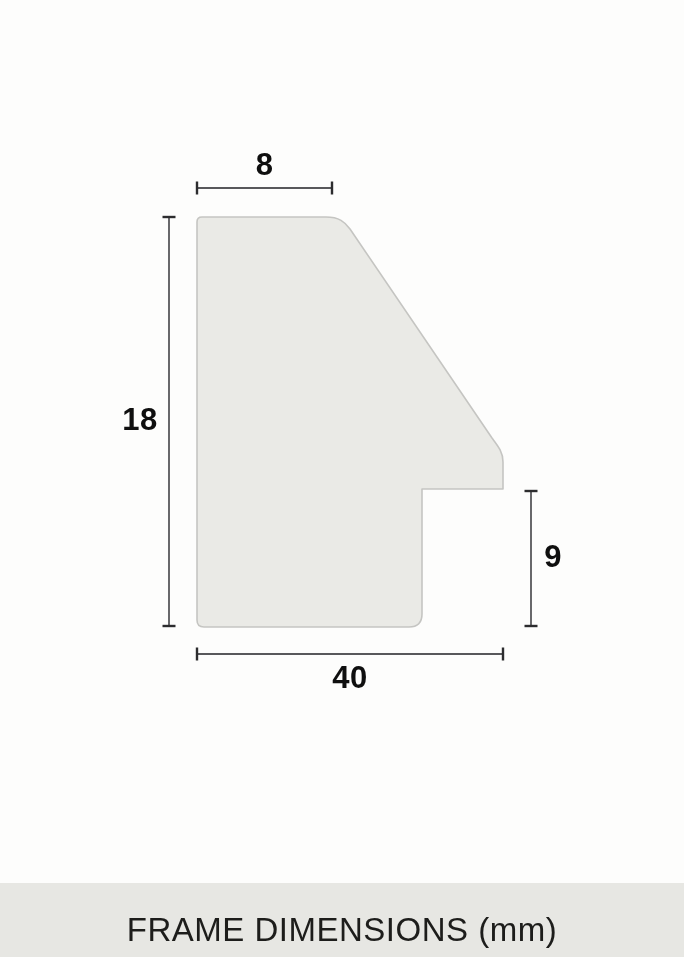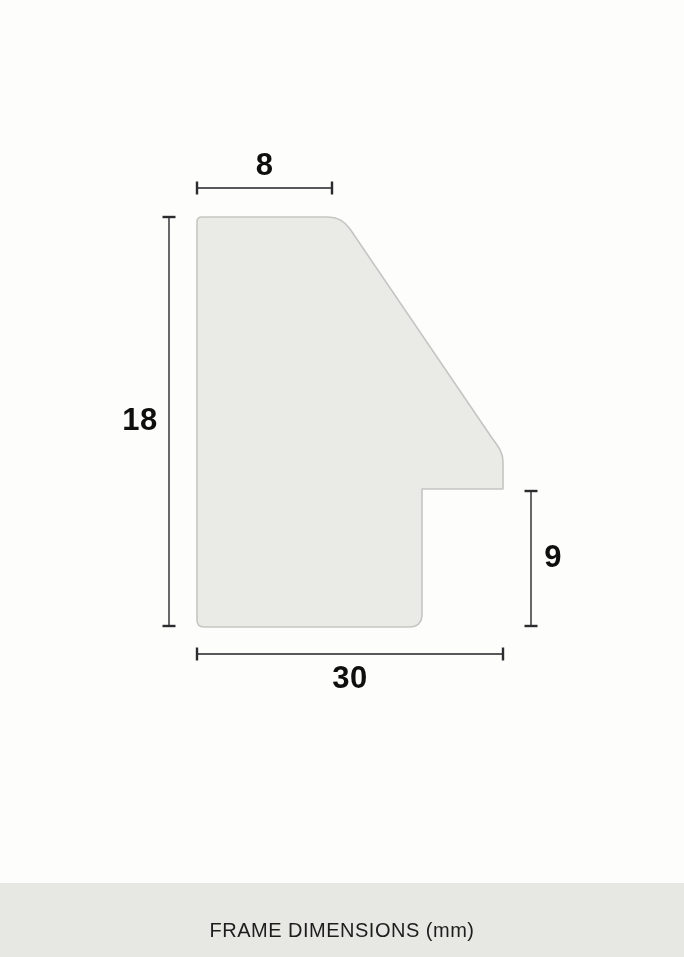--- a/index.html
+++ b/index.html
@@ -45,21 +45,21 @@
     height: 74px;
     background: #e7e7e3;
     display: flex;
     align-items: center;
     justify-content: center;
     padding-top: 20px;
     box-sizing: border-box;
   }
   .footer-caption {
     color: #1d1d1b;
-    font-size: 20px;
+    font-size: 33px;
     font-weight: 400;
     letter-spacing: 0.5px;
     white-space: nowrap;
   }
 </style>
 </head>
 <body>
 
 <div class="canvas">
 
@@ -97,19 +97,19 @@
       <line x1="503" y1="647.5" x2="503" y2="660.5"></line>
     </g>
   </svg>
 
   <div class="dim-label label-top">8</div>
 
   <div class="dim-label label-left">18</div>
 
   <div class="dim-label label-right">9</div>
 
-  <div class="dim-label label-bottom">30</div>
+  <div class="dim-label label-bottom">40</div>
 
   <div class="footer-bar">
     <span class="footer-caption">FRAME DIMENSIONS (mm)</span>
   </div>
 
 </div>
 
 </body></html>

